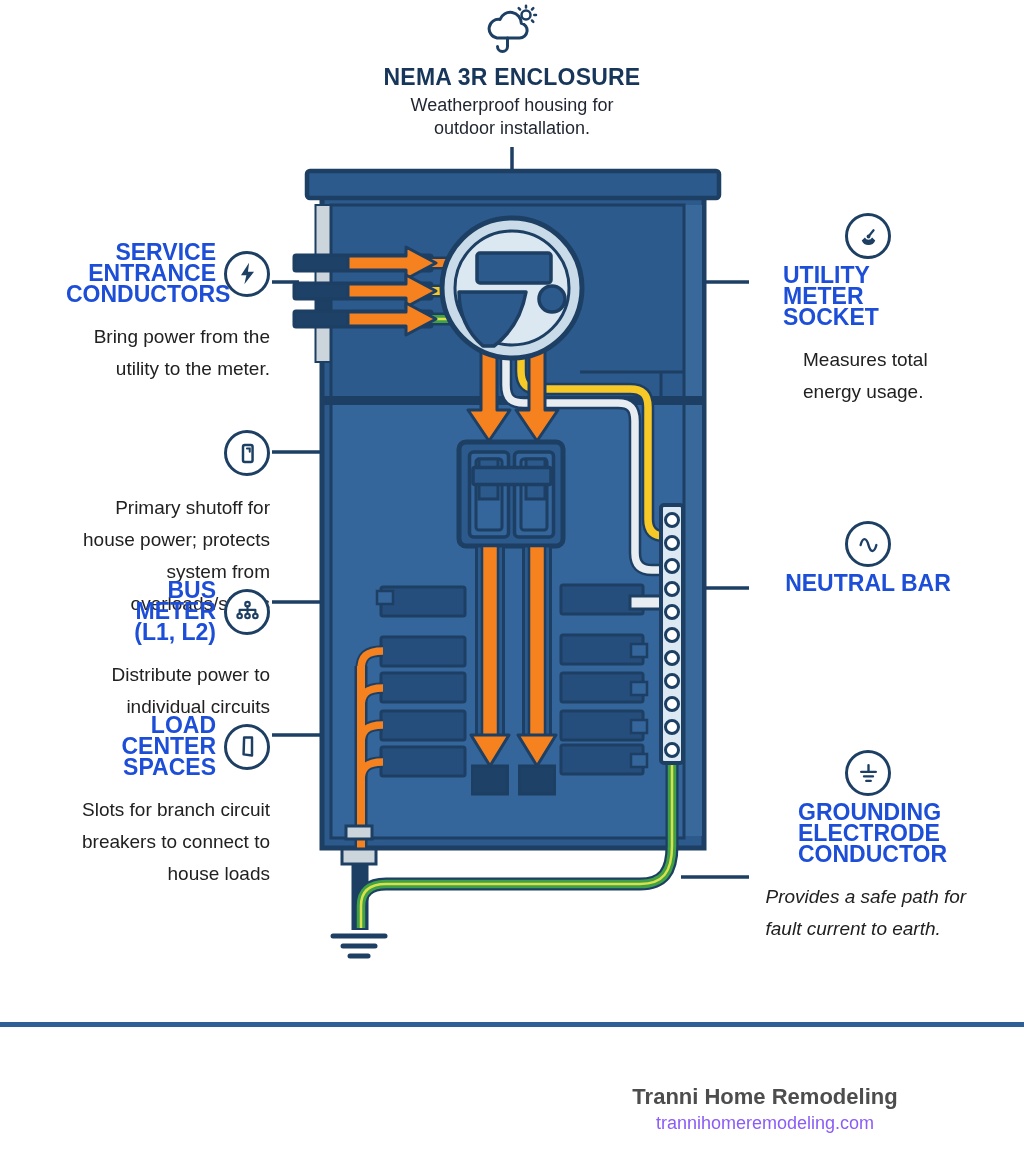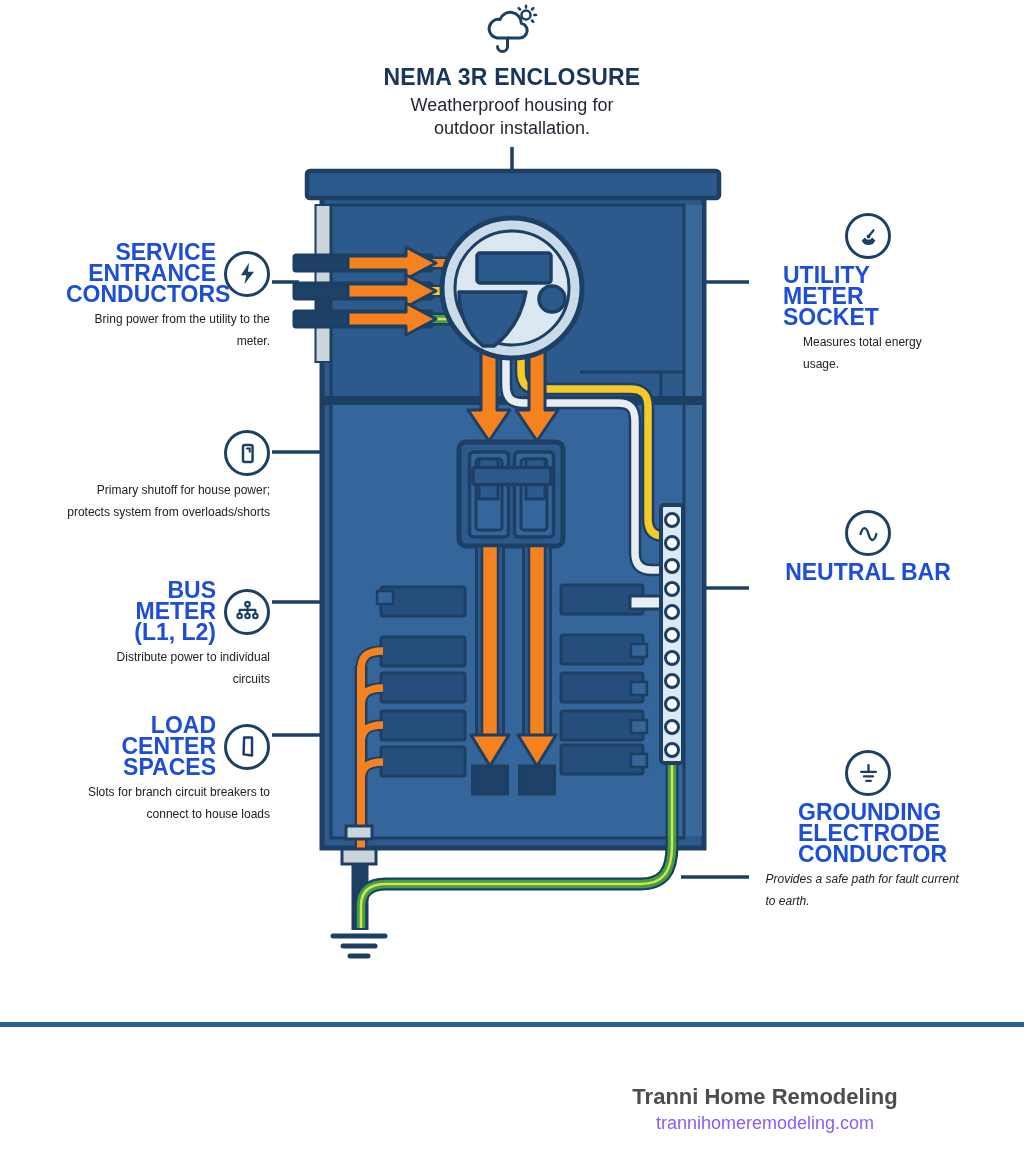--- a/index.html
+++ b/index.html
@@ -10,21 +10,21 @@
 
   
   .header{position:absolute;left:0;top:4px;width:1024px;display:flex;flex-direction:column;align-items:center;}
   .header .h-icon{width:64px;height:58px;}
   .header .h-title{margin-top:2px;font-size:23px;font-weight:bold;color:#17365a;letter-spacing:.2px;}
   .header .h-desc{margin-top:3px;width:240px;text-align:center;font-size:18px;line-height:23px;color:#1f2430;}
 
   
   .lbl{position:absolute;display:flex;flex-direction:column;}
   .lbl .h{font-size:23px;font-weight:bold;color:#1d4ed8;line-height:21px;}
-  .lbl .d{font-size:12px;color:#212121;line-height:22px;margin-top:3px;}
+  .lbl .d{font-size:19px;color:#212121;line-height:32px;margin-top:16px;}
   .badge{width:46px;height:46px;border:3.5px solid #1d3f63;border-radius:50%;background:#fff;
          box-sizing:border-box;display:flex;align-items:center;justify-content:center;flex:none;}
   .badge svg{width:27px;height:27px;}
 
   .lbl.left{right:754px;width:300px;align-items:flex-end;}
   .lbl.left .row{display:flex;align-items:center;gap:8px;justify-content:flex-end;}
   .lbl.left .h{text-align:right;}
   .lbl.left .d{text-align:right;}
 
   .lbl.right{left:753px;width:230px;align-items:center;}
@@ -272,21 +272,21 @@
       <svg viewBox="0 0 24 24">
         <path d="M6,15.5 a6.5,6.5 0 0 0 12,0 l-2.8,-2.6 a3.6,3.6 0 0 1 -6.4,0 z" fill="#1d3f63"></path>
         <line x1="12" y1="12" x2="16.5" y2="6.5" stroke="#1d3f63" stroke-width="2" stroke-linecap="round"></line>
         <circle cx="12" cy="12" r="1.7" fill="#1d3f63"></circle>
       </svg>
     </div>
     <div class="h w170">UTILITY METER SOCKET</div>
     <div class="d dw130">Measures total energy usage.</div>
   </div>
 
-  <div class="lbl right" style="top:510px">
+  <div class="lbl right" style="top:521px">
     <div class="badge">
       <svg viewBox="0 0 24 24" fill="none" stroke="#1d3f63" stroke-width="2.1" stroke-linecap="round">
         <path d="M5,12.5 C6.8,5.5 10,5.5 12,12.5 C14,19.5 17.2,19.5 19,12.5"></path>
       </svg>
     </div>
     <div class="h w170">NEUTRAL BAR</div>
   </div>
 
   <div class="lbl right" style="top:750px">
     <div class="badge">

